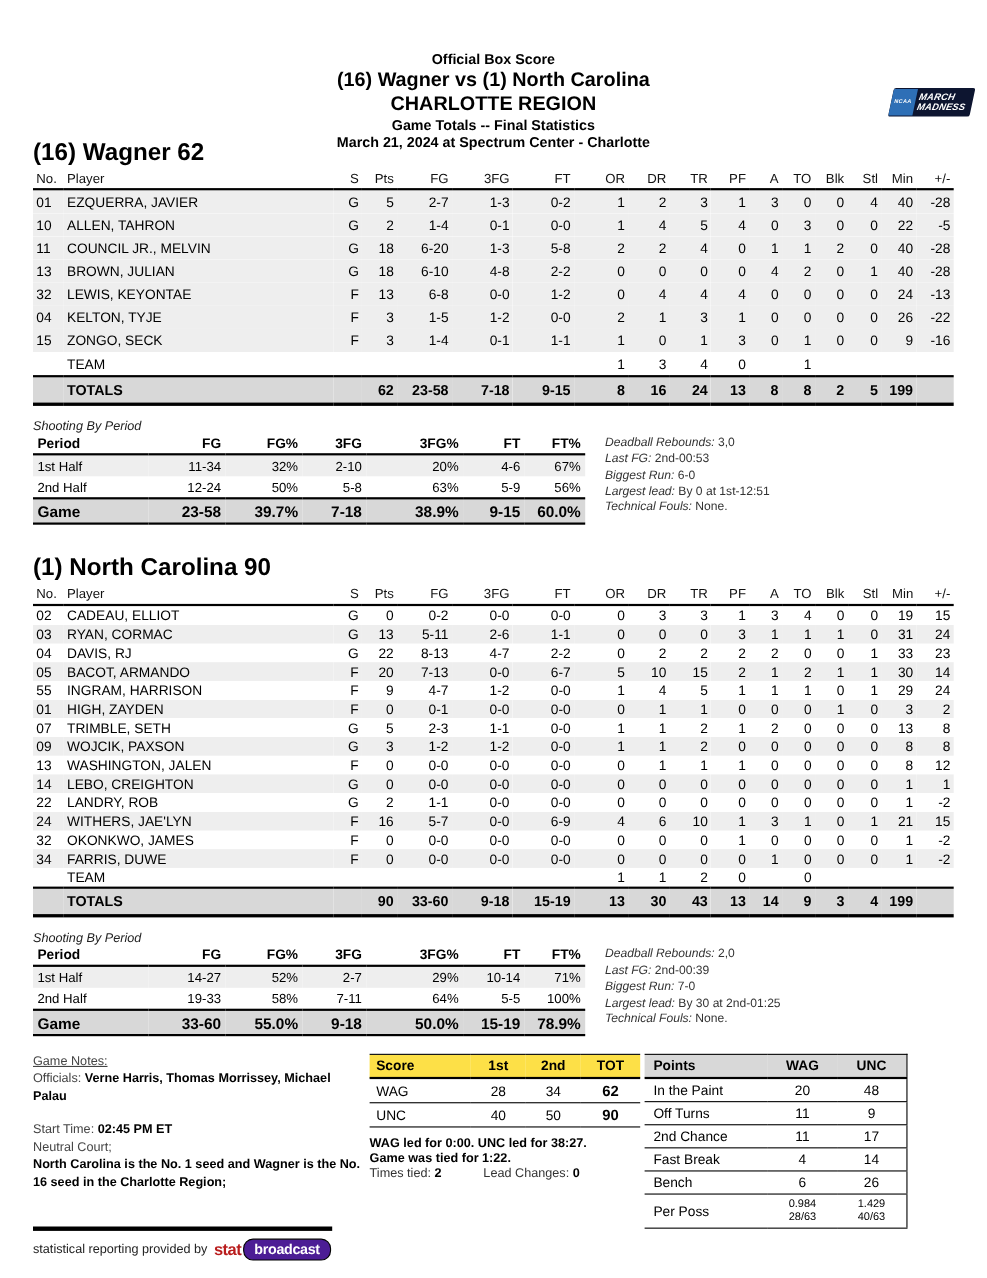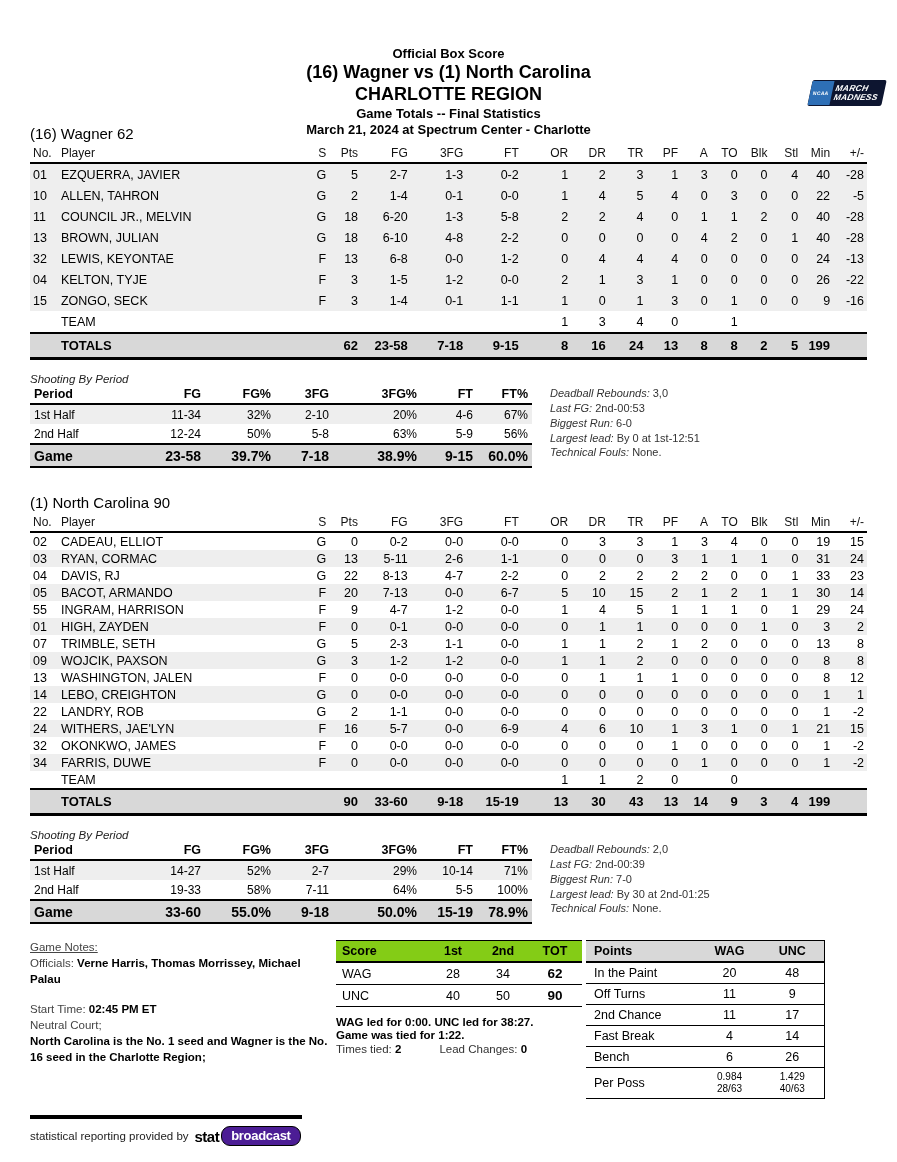--- a/index.html
+++ b/index.html
@@ -21,21 +21,21 @@
     background:#0d1530; transform:skewX(-12deg); display:flex; align-items:center;
     border-radius:2px; box-shadow:2px 2px 0 #2a3molt; overflow:hidden;
   }
   .mm-ncaa {
     background:#2e6fb6; color:#fff; font-size:5px; font-weight:bold;
     padding:9px 3px; letter-spacing:0.3px;
   }
   .mm-text { color:#fff; font-style:italic; font-weight:bold; font-size:8.5px; line-height:1.05; padding-left:3px; letter-spacing:0.2px; }
 
   .content { margin:0 30px; }
-  h2.team-title { font-size:15px; font-weight:normal; margin:0 0 3px 0; }
+  h2.team-title { font-size:22px; font-weight:bold; margin:0 0 3px 0; }
   .team-a h2.team-title { margin-top:-12px; }
   .team-b h2.team-title { margin-top:26px; }
 
   
   table.box { border-collapse:collapse; table-layout:fixed; font-size:12.5px; }
   .box th { font-weight:normal; font-size:12px; text-align:right; padding:1px 3px 2px 3px; border-bottom:2px solid #000; color:#111; }
   .box th:nth-child(1), .box th:nth-child(2) { text-align:left; }
   .box td { text-align:right; overflow:hidden; white-space:nowrap; }
   .box td:nth-child(1), .box td:nth-child(2) { text-align:left; }
   .roomy tbody.players td { padding:3.5px 3px; }
@@ -60,21 +60,21 @@
 
   
   .bottom { display:flex; margin-top:16px; align-items:flex-start; }
   .gnotes { width:302px; font-size:11.5px; color:#444; line-height:1.38; }
   .gn-heading { text-decoration:underline; }
   .gn-bold { font-weight:bold; color:#000; }
   .gn-gap { height:14px; }
 
   .score-box { width:248px; margin-left:4px; }
   table.score { border-collapse:collapse; width:246px; border-top:1px solid #000; table-layout:fixed; }
-  .score th { background:#84cc16; font-weight:bold; font-size:12.5px; border-bottom:2px solid #000; padding:3px 6px; text-align:center; }
+  .score th { background:#fde047; font-weight:bold; font-size:12.5px; border-bottom:2px solid #000; padding:3px 6px; text-align:center; }
   .score th:first-child { text-align:left; }
   .score td { padding:3px 6px; border-bottom:1px solid #000; text-align:center; font-size:12.5px; }
   .score td:first-child { text-align:left; }
   .score td:last-child { font-weight:bold; font-size:13.5px; }
   .led { font-weight:bold; font-size:11.5px; margin-top:9px; color:#000; }
   .led + .led { margin-top:1px; }
   .tt-line { font-size:11.5px; margin-top:2px; color:#333; }
   .tt-num { font-weight:bold; color:#000; }
   .tt-sep { display:inline-block; width:38px; }
 
@@ -84,21 +84,21 @@
   .points th:first-child { text-align:left; }
   .points td { border-bottom:1px solid #000; padding:3px 8px; text-align:center; font-size:12.5px; }
   .points td:first-child { text-align:left; }
   .pp-v { font-size:10px; line-height:1.2; }
 
   
   .footer { position:absolute; left:30px; bottom:16px; }
   .footer-rule { width:272px; height:4px; background:#000; margin-bottom:7px; }
   .footer-row { display:flex; align-items:center; font-size:11.5px; color:#222; }
   .sb-logo { margin-left:6px; display:flex; align-items:center; }
-  .sb-stat { font-weight:bold; font-size:15px; color:#000000; letter-spacing:-0.5px; }
+  .sb-stat { font-weight:bold; font-size:15px; color:#b91c1c; letter-spacing:-0.5px; }
   .sb-broadcast { background:#4c1d95; color:#fff; font-weight:bold; font-size:13px; padding:1px 9px 2px 9px; border-radius:9px; margin-left:2px; border:1px solid #000; letter-spacing:-0.3px; }
 </style>
 </head>
 <body>
 
 <div class="page">
 
   <div class="mm-logo">
     <span class="mm-ncaa">NCAA</span>
     <span class="mm-text"><span>MARCH</span><br><span>MADNESS</span></span>

